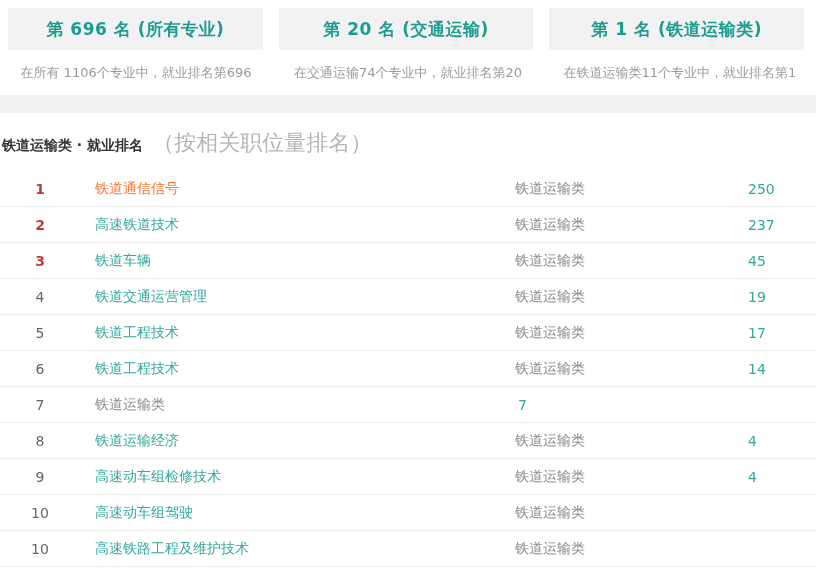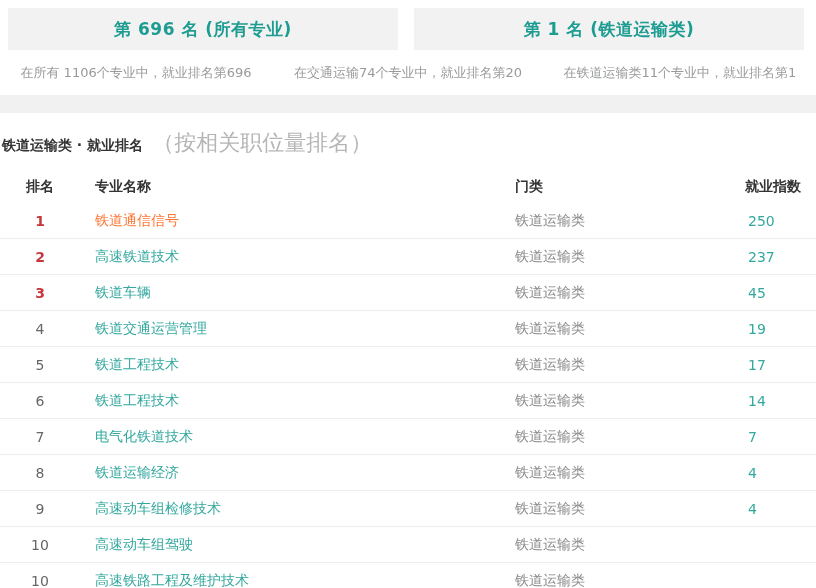--- a/index.html
+++ b/index.html
@@ -47,43 +47,40 @@
   .trow.highlight .cell-major a { color:var(--orange);margin-top:25px; }
 </style>
 </head>
 <body>
 
 <div class="stats">
   <div class="stat-card">
     <span>第 696 名 (所有专业)</span>
   </div>
   <div class="stat-card">
+    <span>第 20 名 (交通运输)</span>
+  </div>
+  <div class="stat-card">
     <span>第 1 名 (铁道运输类)</span>
   </div>
 </div>
 <div class="stat-subs">
   <div class="stat-sub">在所有 1106个专业中，就业排名第696</div>
   <div class="stat-sub">在交通运输74个专业中，就业排名第20</div>
   <div class="stat-sub">在铁道运输类11个专业中，就业排名第1</div>
 </div>
 
 <div class="band"></div>
 
 <div class="section-head">
   <span class="section-title">铁道运输类 · 就业排名</span>
   <span class="section-note">（按相关职位量排名）</span>
 </div>
 
 <div class="table">
-  <div class="trow thead">
-    <div class="cell-rank">排名</div>
-    <div class="cell-major">专业名称</div>
-    <div class="cell-cat">门类</div>
-    <div class="cell-idx">就业指数</div>
-  </div>
   <div>
   <div class="trow top3 highlight">
     <div class="cell-rank">1</div>
     <div class="cell-major">
       <a>铁道通信信号</a>
     </div>
     <div class="cell-cat">铁道运输类</div>
     <div class="cell-idx">250</div>
   </div>
 
@@ -127,23 +124,20 @@
     <div class="cell-rank">6</div>
     <div class="cell-major">
       <a>铁道工程技术</a>
     </div>
     <div class="cell-cat">铁道运输类</div>
     <div class="cell-idx">14</div>
   </div>
 
   <div class="trow">
     <div class="cell-rank">7</div>
-    <div class="cell-major">
-      <a>电气化铁道技术</a>
-    </div>
     <div class="cell-cat">铁道运输类</div>
     <div class="cell-idx">7</div>
   </div>
 
   <div class="trow">
     <div class="cell-rank">8</div>
     <div class="cell-major">
       <a>铁道运输经济</a>
     </div>
     <div class="cell-cat">铁道运输类</div>

